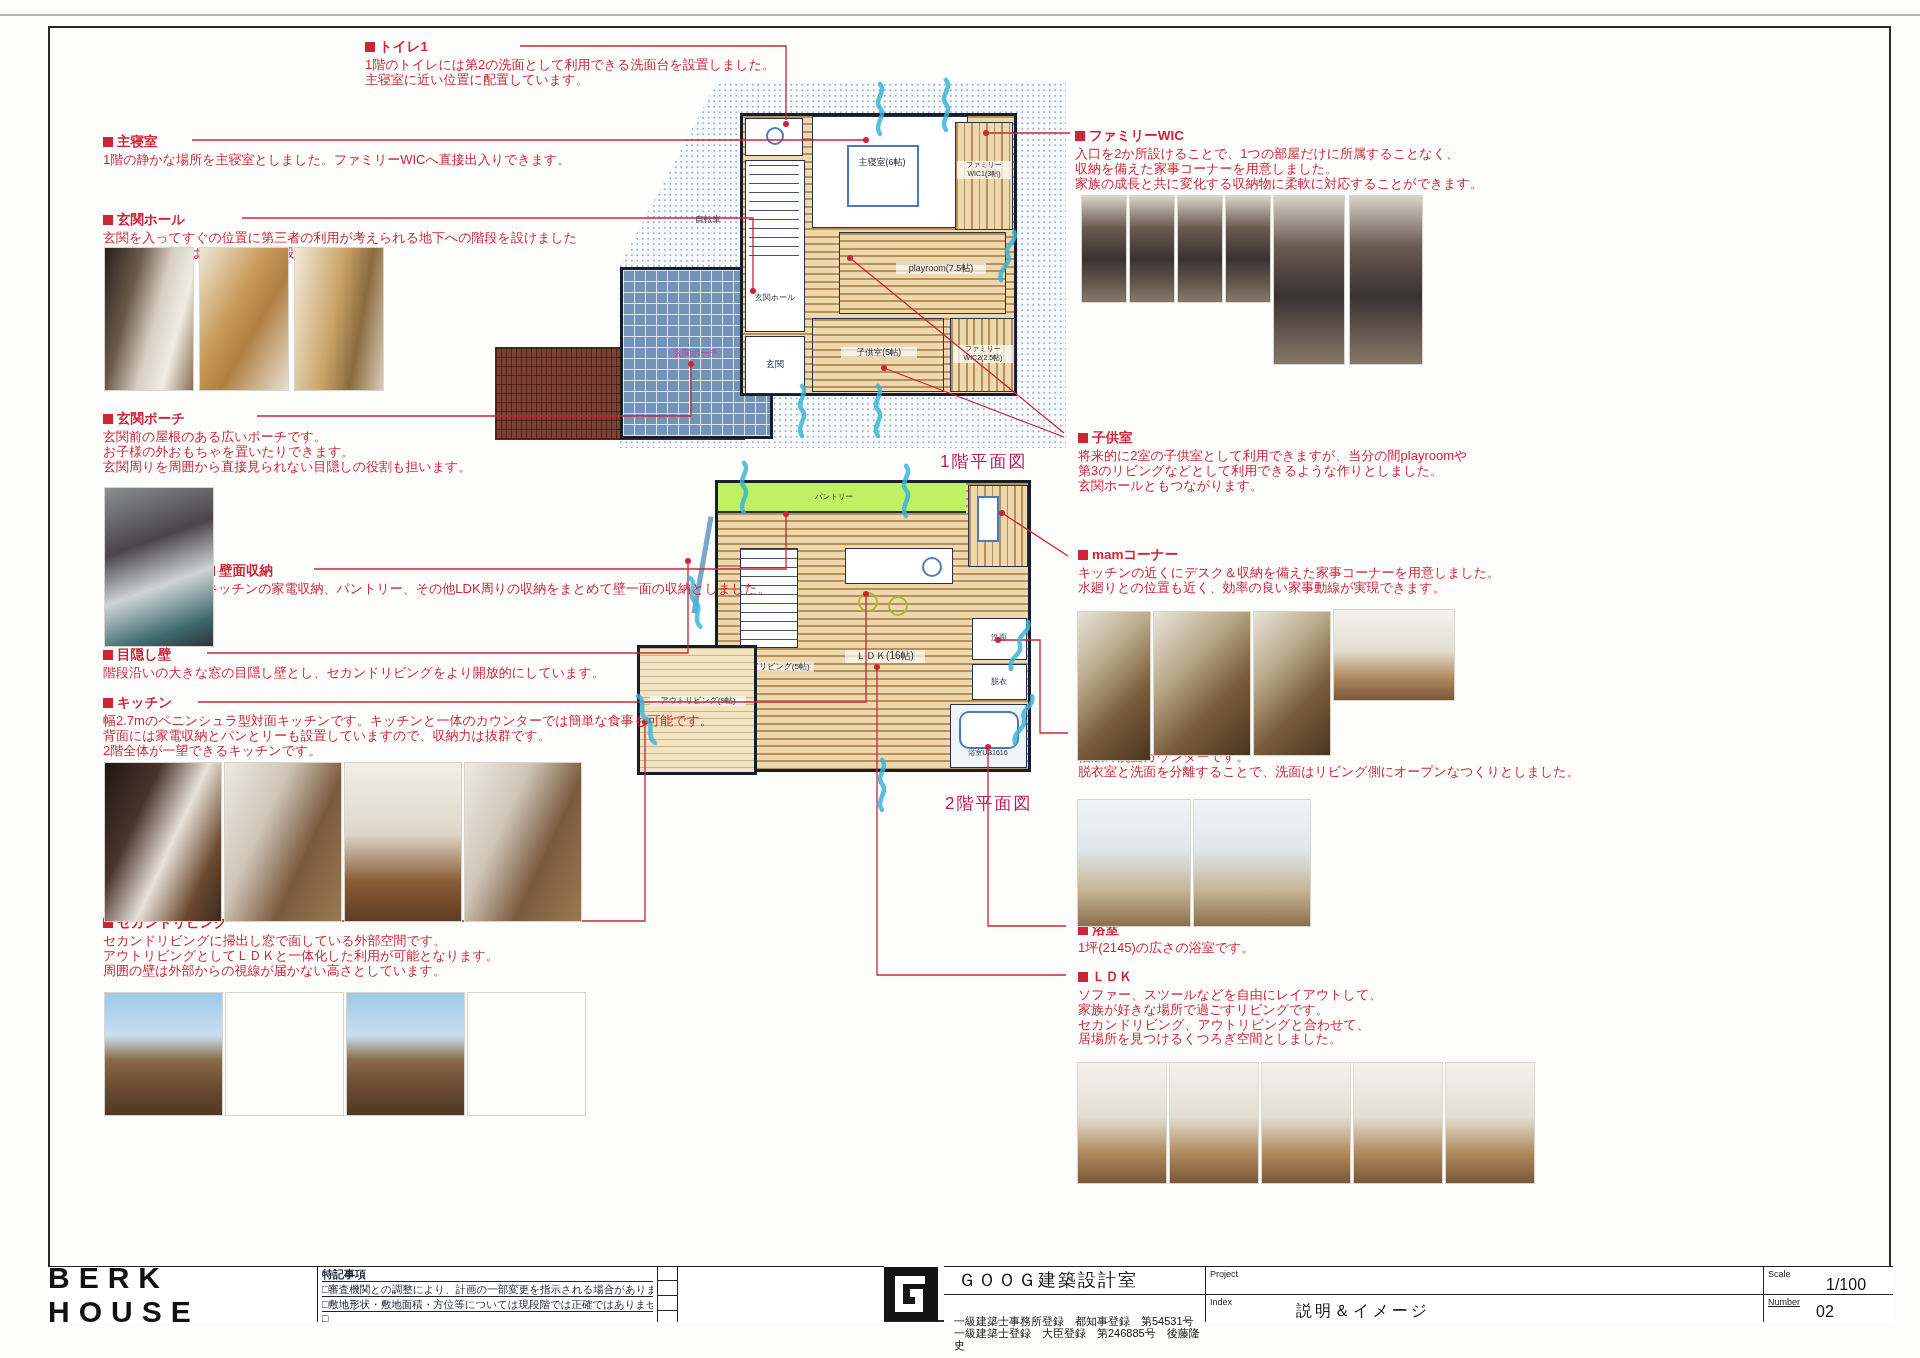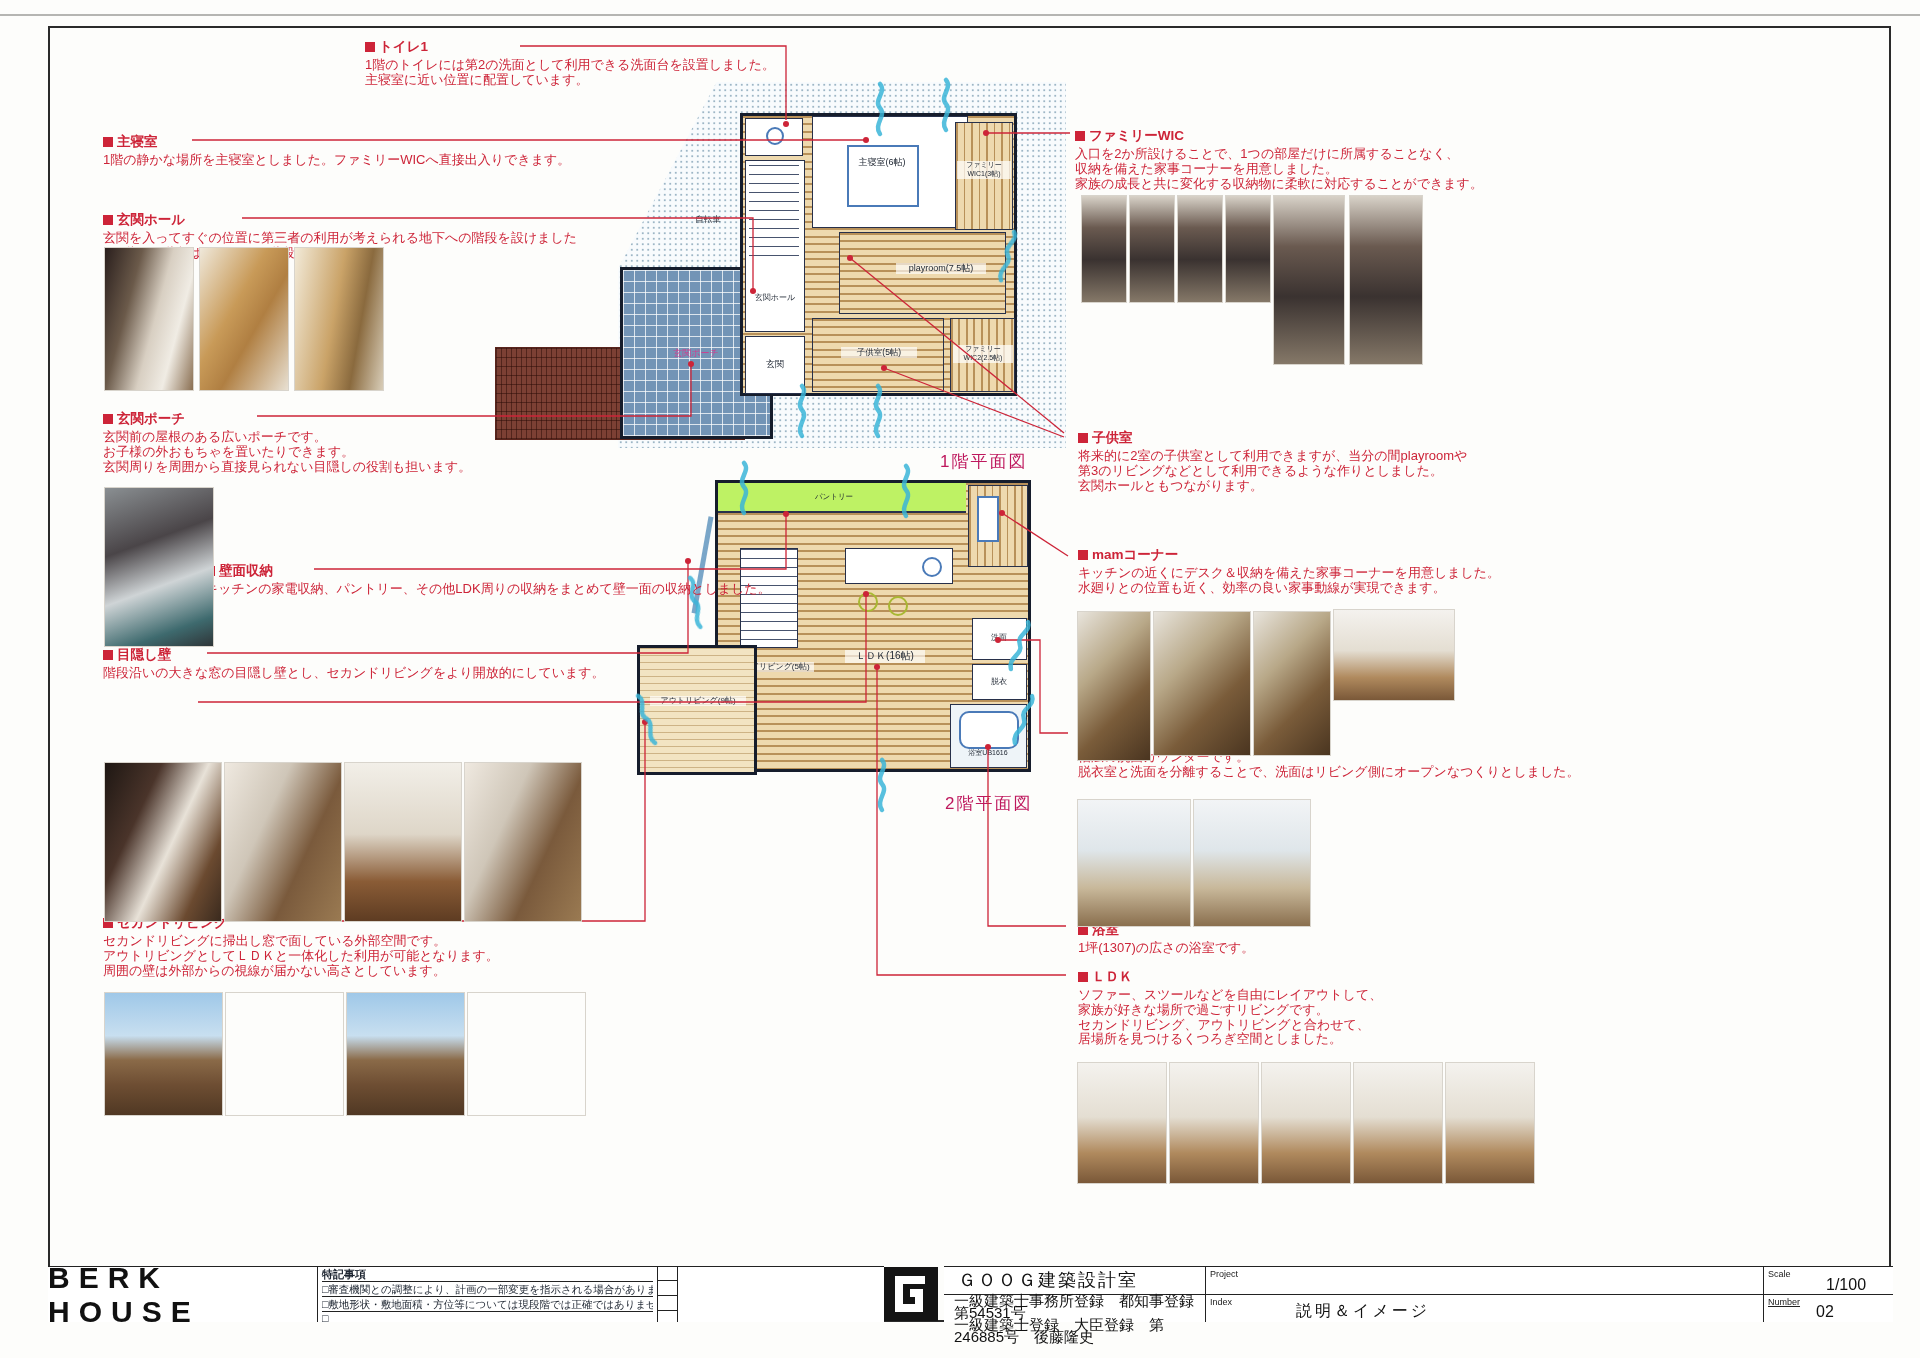--- a/index.html
+++ b/index.html
@@ -61,21 +61,21 @@
   .overlay{position:absolute;left:0;top:0;pointer-events:none;}
 
   
   .tb{position:absolute;box-sizing:border-box;border-top:1.5px solid #222;background:#fff;}
   .tb-label{font-size:9px;color:#222;padding:2px 0 0 4px;}
   .berk{display:flex;align-items:center;justify-content:center;font-size:30px;font-weight:bold;letter-spacing:9px;color:#111;}
   .nt{font-size:11px;font-weight:bold;height:13px;line-height:13px;border-bottom:1px solid #222;}
   .nr{font-size:10.5px;height:14px;line-height:14px;border-bottom:1px solid #222;white-space:nowrap;overflow:hidden;}
   .nr3{font-size:10.5px;height:13px;line-height:13px;}
   .firm-name{height:26.5px;line-height:26px;font-size:18px;letter-spacing:2px;padding-left:14px;border-bottom:1.5px solid #222;color:#111;}
-  .firm-regs{font-size:15px;line-height:12px;padding:0 0 0 10px;color:#111;}
+  .firm-regs{font-size:11px;line-height:12px;padding:20px 0 0 10px;color:#111;}
   .big-val{font-size:16px;color:#111;}
 </style>
 </head>
 <body>
 
 <div class="sheet">
   <div class="scan-top"></div>
   <div class="frame"></div>
 
   <div class="hatch" style="left:618px;top:82px;width:448px;height:366px;clip-path:polygon(22% 0,100% 0,100% 100%,0 100%,0 51%);"></div>
@@ -239,20 +239,29 @@
   </div>
 
   <div class="ann" style="left:103px;top:646px;">
     <div class="hd">
         <span class="sq"></span>
         <span>目隠し壁</span>
       </div>
     <div class="ln">階段沿いの大きな窓の目隠し壁とし、セカンドリビングをより開放的にしています。</div>
   </div>
 
+  <div class="ann" style="left:103px;top:694px;">
+    <div class="hd">
+        <span class="sq"></span>
+        <span>キッチン</span>
+      </div>
+    <div class="ln">幅2.7mのペニンシュラ型対面キッチンです。キッチンと一体のカウンターでは簡単な食事も可能です。</div>
+    <div class="ln">背面には家電収納とパンとリーも設置していますので、収納力は抜群です。</div>
+    <div class="ln">2階全体が一望できるキッチンです。</div>
+  </div>
 
   <div class="ann" style="left:103px;top:914px;">
     <div class="hd">
         <span class="sq"></span>
         <span>セカンドリビング</span>
       </div>
     <div class="ln">セカンドリビングに掃出し窓で面している外部空間です。</div>
     <div class="ln">アウトリビングとしてＬＤＫと一体化した利用が可能となります。</div>
     <div class="ln">周囲の壁は外部からの視線が届かない高さとしています。</div>
   </div>
@@ -293,21 +302,21 @@
       </div>
     <div class="ln">幅広の洗面カウンターです。</div>
     <div class="ln">脱衣室と洗面を分離することで、洗面はリビング側にオープンなつくりとしました。</div>
   </div>
 
   <div class="ann" style="left:1078px;top:921px;">
     <div class="hd">
         <span class="sq"></span>
         <span>浴室</span>
       </div>
-    <div class="ln">1坪(1307)の広さの浴室です。</div>
+    <div class="ln">1坪(2145)の広さの浴室です。</div>
   </div>
 
   <div class="ann" style="left:1078px;top:968px;">
     <div class="hd">
         <span class="sq"></span>
         <span>ＬＤＫ</span>
       </div>
     <div class="ln">ソファー、スツールなどを自由にレイアウトして、</div>
     <div class="ln">家族が好きな場所で過ごすリビングです。</div>
     <div class="ln">セカンドリビング、アウトリビングと合わせて、</div>

